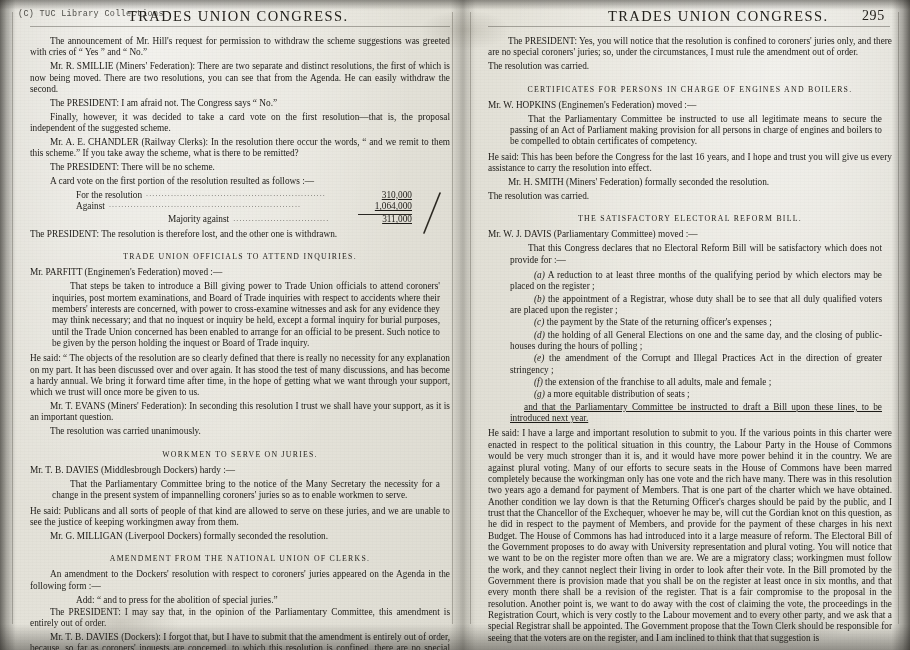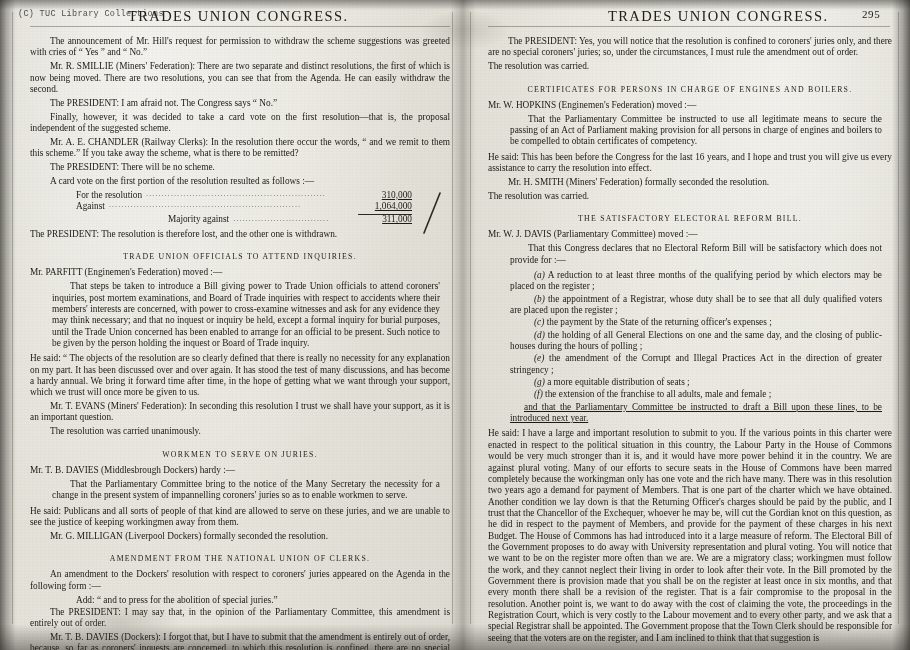--- a/index.html
+++ b/index.html
@@ -81,21 +81,21 @@
     letter-spacing: 1.4px;
     color: #22201b;
     white-space: nowrap;
   }
   .rh-title-left  { left: 128px; }
   .rh-title-right { left: 608px; }
   .rh-folio {
     position: absolute;
     top: 0;
     left: 862px;
-    font-size: 11px;
+    font-size: 14px;
     letter-spacing: 0.6px;
     color: #22201b;
     text-align: right;
   }
   .rh-rule {
     position: absolute;
     top: 26px;
     height: 1px;
     background: rgba(55,52,45,0.38);
   }
@@ -328,22 +328,22 @@
 
     <h2 class="section">THE SATISFACTORY ELECTORAL REFORM BILL.</h2>
     <p class="flush">Mr. W. J. DAVIS (Parliamentary Committee) moved :—</p>
     <p class="quote">That this Congress declares that no Electoral Reform Bill will be satisfactory which does not provide for :—</p>
 
     <p class="quote-sub"><span class="it">(a)</span> <span>A reduction to at least three months of the qualifying period by which electors may be placed on the register ;</span></p>
     <p class="quote-sub"><span class="it">(b)</span> <span>the appointment of a Registrar, whose duty shall be to see that all duly qualified voters are placed upon the register ;</span></p>
     <p class="quote-sub"><span class="it">(c)</span> <span>the payment by the State of the returning officer's expenses ;</span></p>
     <p class="quote-sub"><span class="it">(d)</span> <span>the holding of all General Elections on one and the same day, and the closing of public-houses during the hours of polling ;</span></p>
     <p class="quote-sub"><span class="it">(e)</span> <span>the amendment of the Corrupt and Illegal Practices Act in the direction of greater stringency ;</span></p>
+    <p class="quote-sub"><span class="it">(f)</span> <span>the extension of the franchise to all adults, male and female ;</span></p>
     <p class="quote-sub"><span class="it">(g)</span> <span>a more equitable distribution of seats ;</span></p>
-    <p class="quote-sub"><span class="it">(f)</span> <span>the extension of the franchise to all adults, male and female ;</span></p>
 
     <p class="quote-tail">and that the Parliamentary Committee be instructed to draft a Bill upon these lines, to be introduced next year.</p>
     <p class="flush">He said: I have a large and important resolution to submit to you. If the various points in this charter were enacted in respect to the political situation in this country, the Labour Party in the House of Commons would be very much stronger than it is, and it would have more power behind it in the country. We are against plural voting. Many of our efforts to secure seats in the House of Commons have been marred completely because the workingman only has one vote and the rich have many. There was in this resolution two years ago a demand for payment of Members. That is one part of the charter which we have obtained. Another condition we lay down is that the Returning Officer's charges should be paid by the public, and I trust that the Chancellor of the Exchequer, whoever he may be, will cut the Gordian knot on this question, as he did in respect to the payment of Members, and provide for the payment of these charges in his next Budget. The House of Commons has had introduced into it a large measure of reform. The Electoral Bill of the Government proposes to do away with University representation and plural voting. You will notice that we want to be on the register more often than we are. We are a migratory class; workingmen must follow the work, and they cannot neglect their living in order to look after their vote. In the Bill promoted by the Government there is provision made that you shall be on the register at least once in six months, and that every month there shall be a revision of the register. That is a fair compromise to the proposal in the resolution. Another point is, we want to do away with the cost of claiming the vote, the proceedings in the Registration Court, which is very costly to the Labour movement and to every other party, and we ask that a special Registrar shall be appointed. The Government propose that the Town Clerk should be responsible for seeing that the voters are on the register, and I am inclined to think that that suggestion is</p>
 
   </div>
 
   <div class="gutter"></div>
   <div class="edge edge-left"></div>
   <div class="edge edge-right"></div>
   <div class="edge edge-top"></div>

